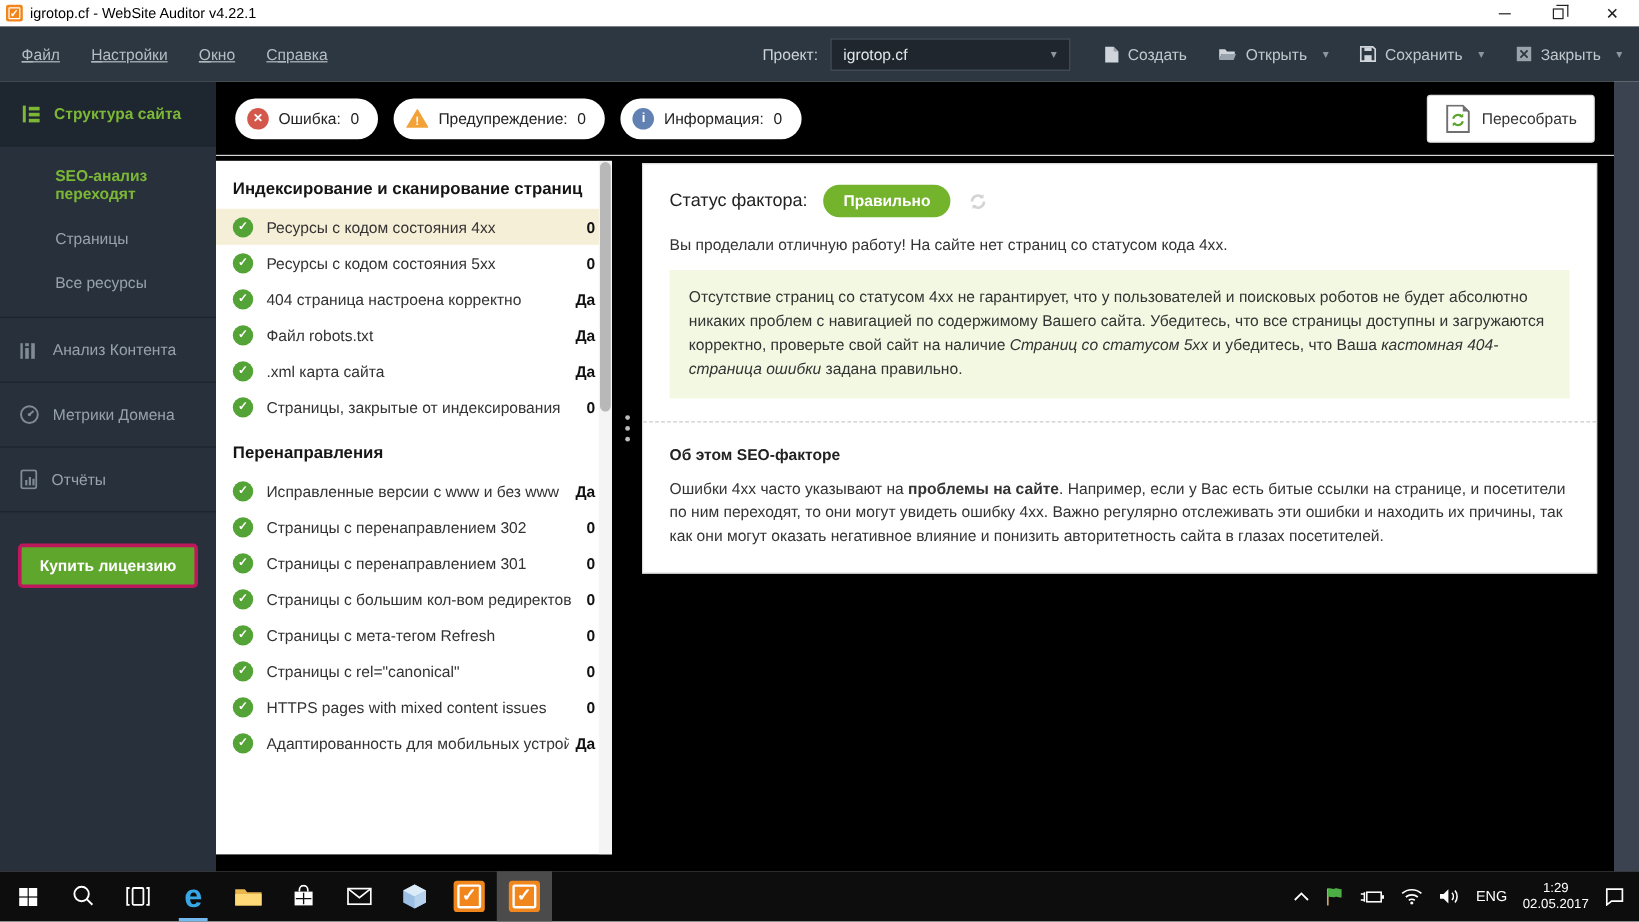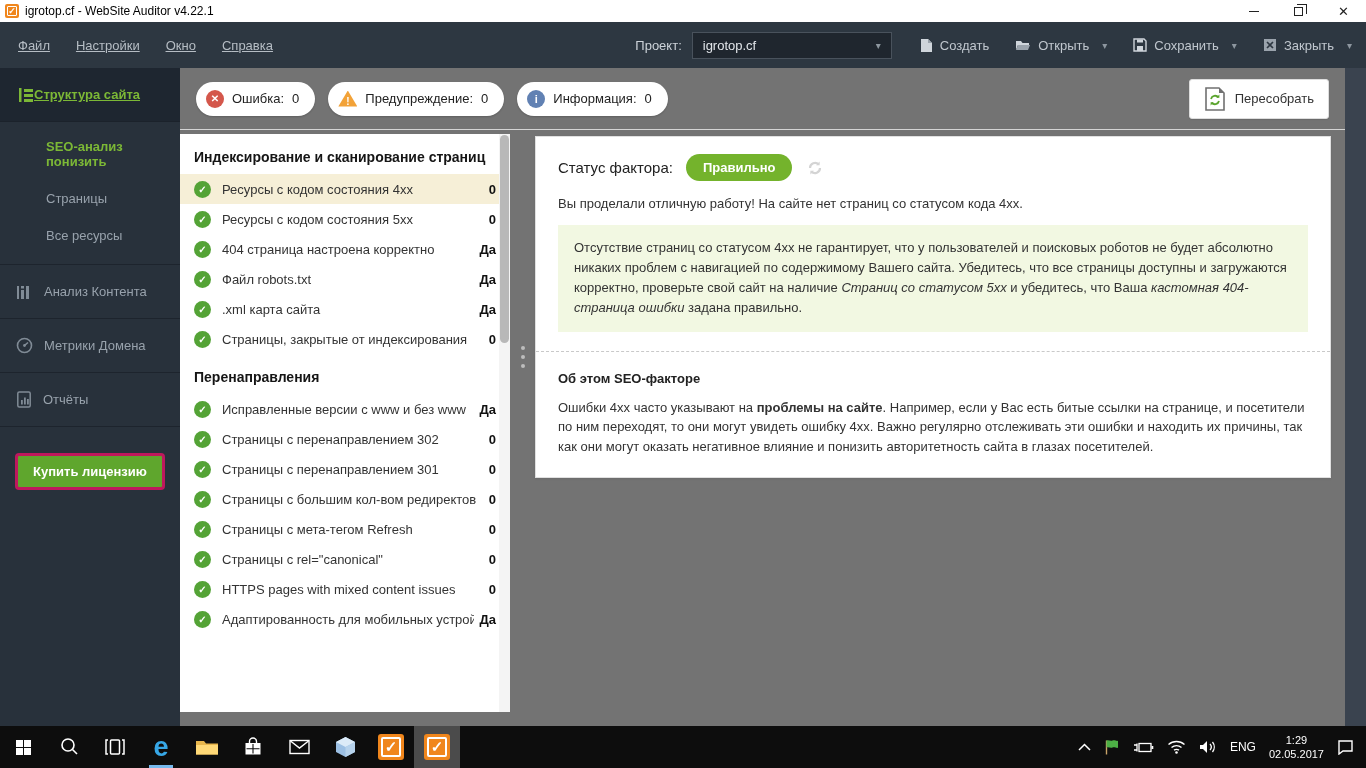--- a/index.html
+++ b/index.html
@@ -30,29 +30,29 @@
   .mb-btn{display:flex;align-items:center;gap:7px;color:#c0c7ce;white-space:nowrap;}
   .mb-btn svg{display:block;}
 
   .spacer{flex:1;}
 
   
   .appbody{height:658px;display:flex;}
 
   
   .sidebar{width:180px;background:#28313b;display:flex;flex-direction:column;font-size:13px;flex:0 0 auto;}
-  .side-main{height:54px;display:flex;align-items:center;padding-left:18px;background:#1e2630;color:#7cb836;font-weight:bold;border-bottom:1px solid #1b222b;text-decoration:underline;}
+  .side-main{height:54px;display:flex;align-items:center;gap:11px;padding-left:18px;background:#1e2630;color:#7cb836;font-weight:bold;border-bottom:1px solid #1b222b;}
   .side-sub{padding:6px 0 10px;border-bottom:1px solid #1d242d;}
   .side-subitem{padding:11px 8px 11px 46px;color:#98a2ac;cursor:default;}
   .side-subitem.active{color:#7cb836;font-weight:bold;}
   .side-item{height:54px;display:flex;align-items:center;gap:11px;padding-left:16px;color:#98a2ac;border-bottom:1px solid #1d242d;}
   .buy-btn{margin:26px 15px 0;height:37px;background:#5fa62d;border:3px solid #be185d;border-radius:4px;color:#fff;font-weight:bold;font-size:13px;display:flex;align-items:center;justify-content:center;cursor:pointer;}
 
   
-  .maincol{flex:1;display:flex;flex-direction:column;background:#737373;min-width:0;}
+  .maincol{flex:1;display:flex;flex-direction:column;background:#000000;min-width:0;}
   .toolbar{height:62px;display:flex;align-items:center;padding:0 16px;gap:13px;border-bottom:1px solid #d4d4d4;flex:0 0 auto;}
   .pill{height:34px;background:#fff;border-radius:17px;display:flex;align-items:center;gap:8px;padding:0 16px 0 10px;box-shadow:0 1px 2px rgba(0,0,0,.18);font-size:13px;color:#222;}
   .pill .cnt{font-weight:normal;}
   .ic-err{width:18px;height:18px;border-radius:50%;background:#d4574b;color:#fff;font-size:10px;font-weight:bold;display:flex;align-items:center;justify-content:center;}
   .ic-err::before{content:"✕";}
   .ic-warn{width:19px;height:16px;background:#f2a238;clip-path:polygon(50% 0,100% 100%,0 100%);color:#fff;font-size:10px;font-weight:bold;display:flex;align-items:flex-end;justify-content:center;}
   .ic-warn::before{content:"!";line-height:1.1;}
   .ic-info{width:18px;height:18px;border-radius:50%;background:#6181b3;color:#fff;font-size:11px;font-weight:bold;display:flex;align-items:center;justify-content:center;}
   .ic-info::before{content:"i";}
   .rebuild{background:#fff;border:1px solid #ddd;border-radius:3px;height:40px;display:flex;align-items:center;gap:9px;padding:0 14px;font-size:13px;color:#333;box-shadow:0 1px 1px rgba(0,0,0,.08);}
@@ -176,21 +176,21 @@
     <div class="side-main">
       <svg width="16" height="16" viewBox="0 0 16 16">
           <rect x="1" y="1" width="2.5" height="14" fill="#7cb836"></rect>
           <rect x="6" y="2" width="9" height="3" fill="#7cb836"></rect>
           <rect x="6" y="7" width="9" height="3" fill="#7cb836"></rect>
           <rect x="6" y="12" width="9" height="3" fill="#7cb836"></rect>
         </svg>
       <span>Структура сайта</span>
     </div>
     <div class="side-sub">
-      <div class="side-subitem active">SEO-анализ понизить</div>
+      <div class="side-subitem active">SEO-анализ переходят</div>
       <div class="side-subitem">Страницы</div>
       <div class="side-subitem">Все ресурсы</div>
     </div>
     <div class="side-item">
       <svg width="17" height="16" viewBox="0 0 17 16">
           <rect x="1" y="2" width="2" height="13" fill="#808b96"></rect>
           <rect x="5" y="6" width="3" height="9" fill="#808b96"></rect>
           <rect x="10" y="2" width="3" height="13" fill="#808b96"></rect>
           <rect x="5" y="2" width="3" height="2.5" fill="#808b96"></rect>
         </svg>

